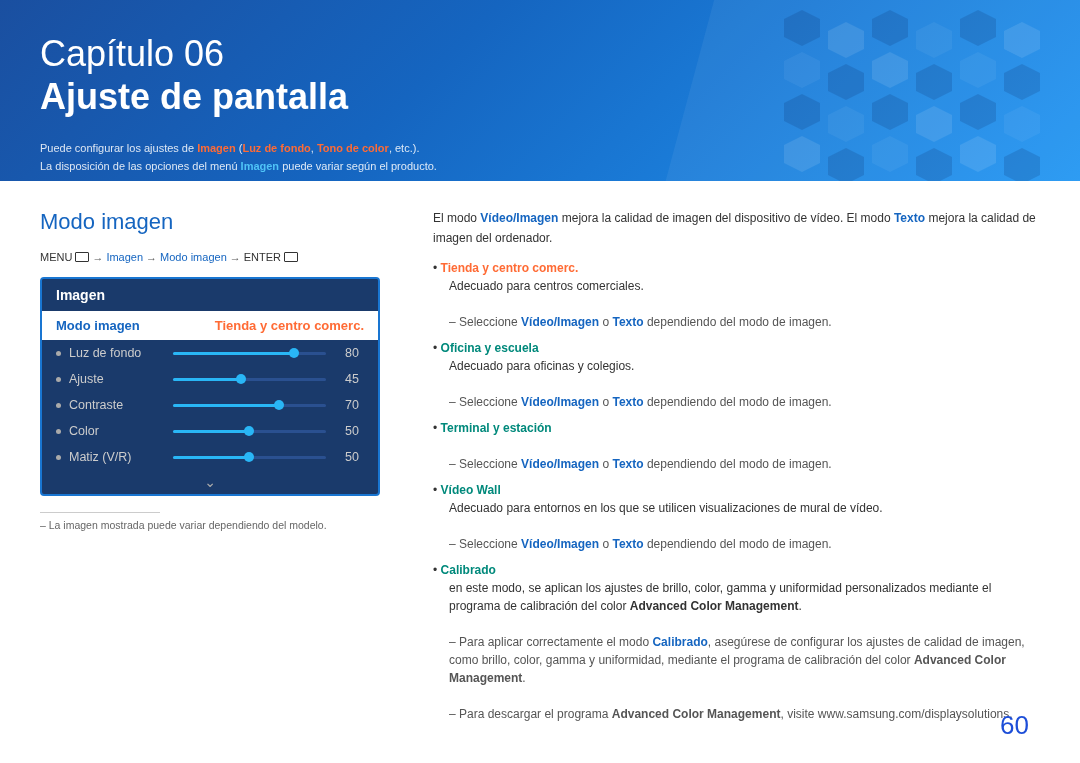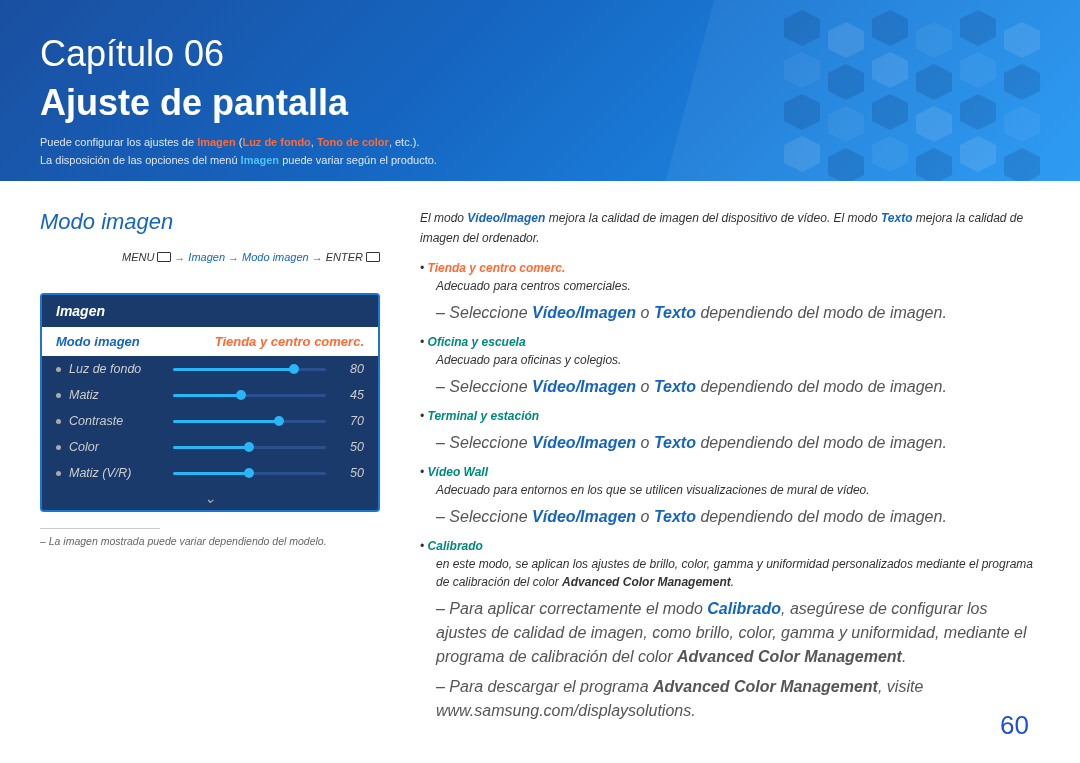--- a/index.html
+++ b/index.html
@@ -65,62 +65,60 @@
       font-size: 36px;
       font-weight: 300;
       line-height: 1.2;
     }
 
     .header-subtitle {
       color: #fff;
       font-size: 36px;
       font-weight: 700;
       line-height: 1.2;
-      margin-top: 6px;
+      margin-top: 0;
     }
 
     .header-desc {
-      margin-top: 10px;
+      margin-top: 22px;
       font-size: 11px;
       color: rgba(255,255,255,0.85);
       line-height: 1.6;
     }
     .header-desc .link-orange { color: #ff6b35; font-weight: 600; }
     .header-desc .link-teal { color: #4fc3f7; font-weight: 600; }
 
     
     .main-content {
       display: flex;
       padding: 28px 40px 20px 40px;
-      gap: 40px;
-      font-style: italic;
+      gap: 53px;
     }
 
     
     .left-col {
       width: 340px;
       flex-shrink: 0;
     }
 
     .section-title {
       font-size: 22px;
       color: #1565c0;
       font-weight: 400;
       margin-bottom: 16px;
     }
 
     .nav-path {
       font-size: 11px;
       color: #333;
-      margin-bottom: 30px;
+      margin-bottom: 14px;
       display: flex;
       align-items: center;
       gap: 3px;
       flex-wrap: wrap;
-      justify-content: flex-end;
     }
     .nav-path .arrow { color: #555; }
     .nav-path .highlight { color: #1565c0; }
     .nav-path .icon-menu {
       display: inline-block;
       width: 14px;
       height: 10px;
       border: 1.5px solid #333;
       border-radius: 1px;
       position: relative;
@@ -217,21 +215,21 @@
       width: 10px;
       height: 10px;
       border-radius: 50%;
       background: #29b6f6;
     }
 
     .item-value {
       color: #ccc;
       font-size: 12.5px;
       min-width: 24px;
-      text-align: right;
+      text-align: center;
     }
 
     .panel-chevron {
       text-align: center;
       color: #aaa;
       font-size: 14px;
       padding: 4px 0;
     }
 
     .footnote-line {
@@ -294,23 +292,23 @@
       margin-left: 16px;
       color: #333;
       font-size: 12px;
       line-height: 1.5;
     }
 
     .sub-bullet {
       display: block;
       margin-left: 16px;
       color: #555;
-      font-size: 16px;
+      font-size: 12px;
       line-height: 1.5;
-      margin-top: 6px;
+      margin-top: 18px;
     }
 
     .sub-bullet::before {
       content: '– ';
       color: #555;
     }
 
     
     .page-number {
       position: absolute;
@@ -401,21 +399,21 @@
           <div class="panel-item">
       <span class="dot"></span>
       <span class="item-label">Luz de fondo</span>
       <div class="slider-track">
         <div class="slider-fill" style="width:80%"></div>
       </div>
       <span class="item-value">80</span>
     </div>
           <div class="panel-item">
       <span class="dot"></span>
-      <span class="item-label">Matiz</span>
+      <span class="item-label">Ajuste</span>
       <div class="slider-track">
         <div class="slider-fill" style="width:45%"></div>
       </div>
       <span class="item-value">45</span>
     </div>
           <div class="panel-item">
       <span class="dot"></span>
       <span class="item-label">Contraste</span>
       <div class="slider-track">
         <div class="slider-fill" style="width:70%"></div>

